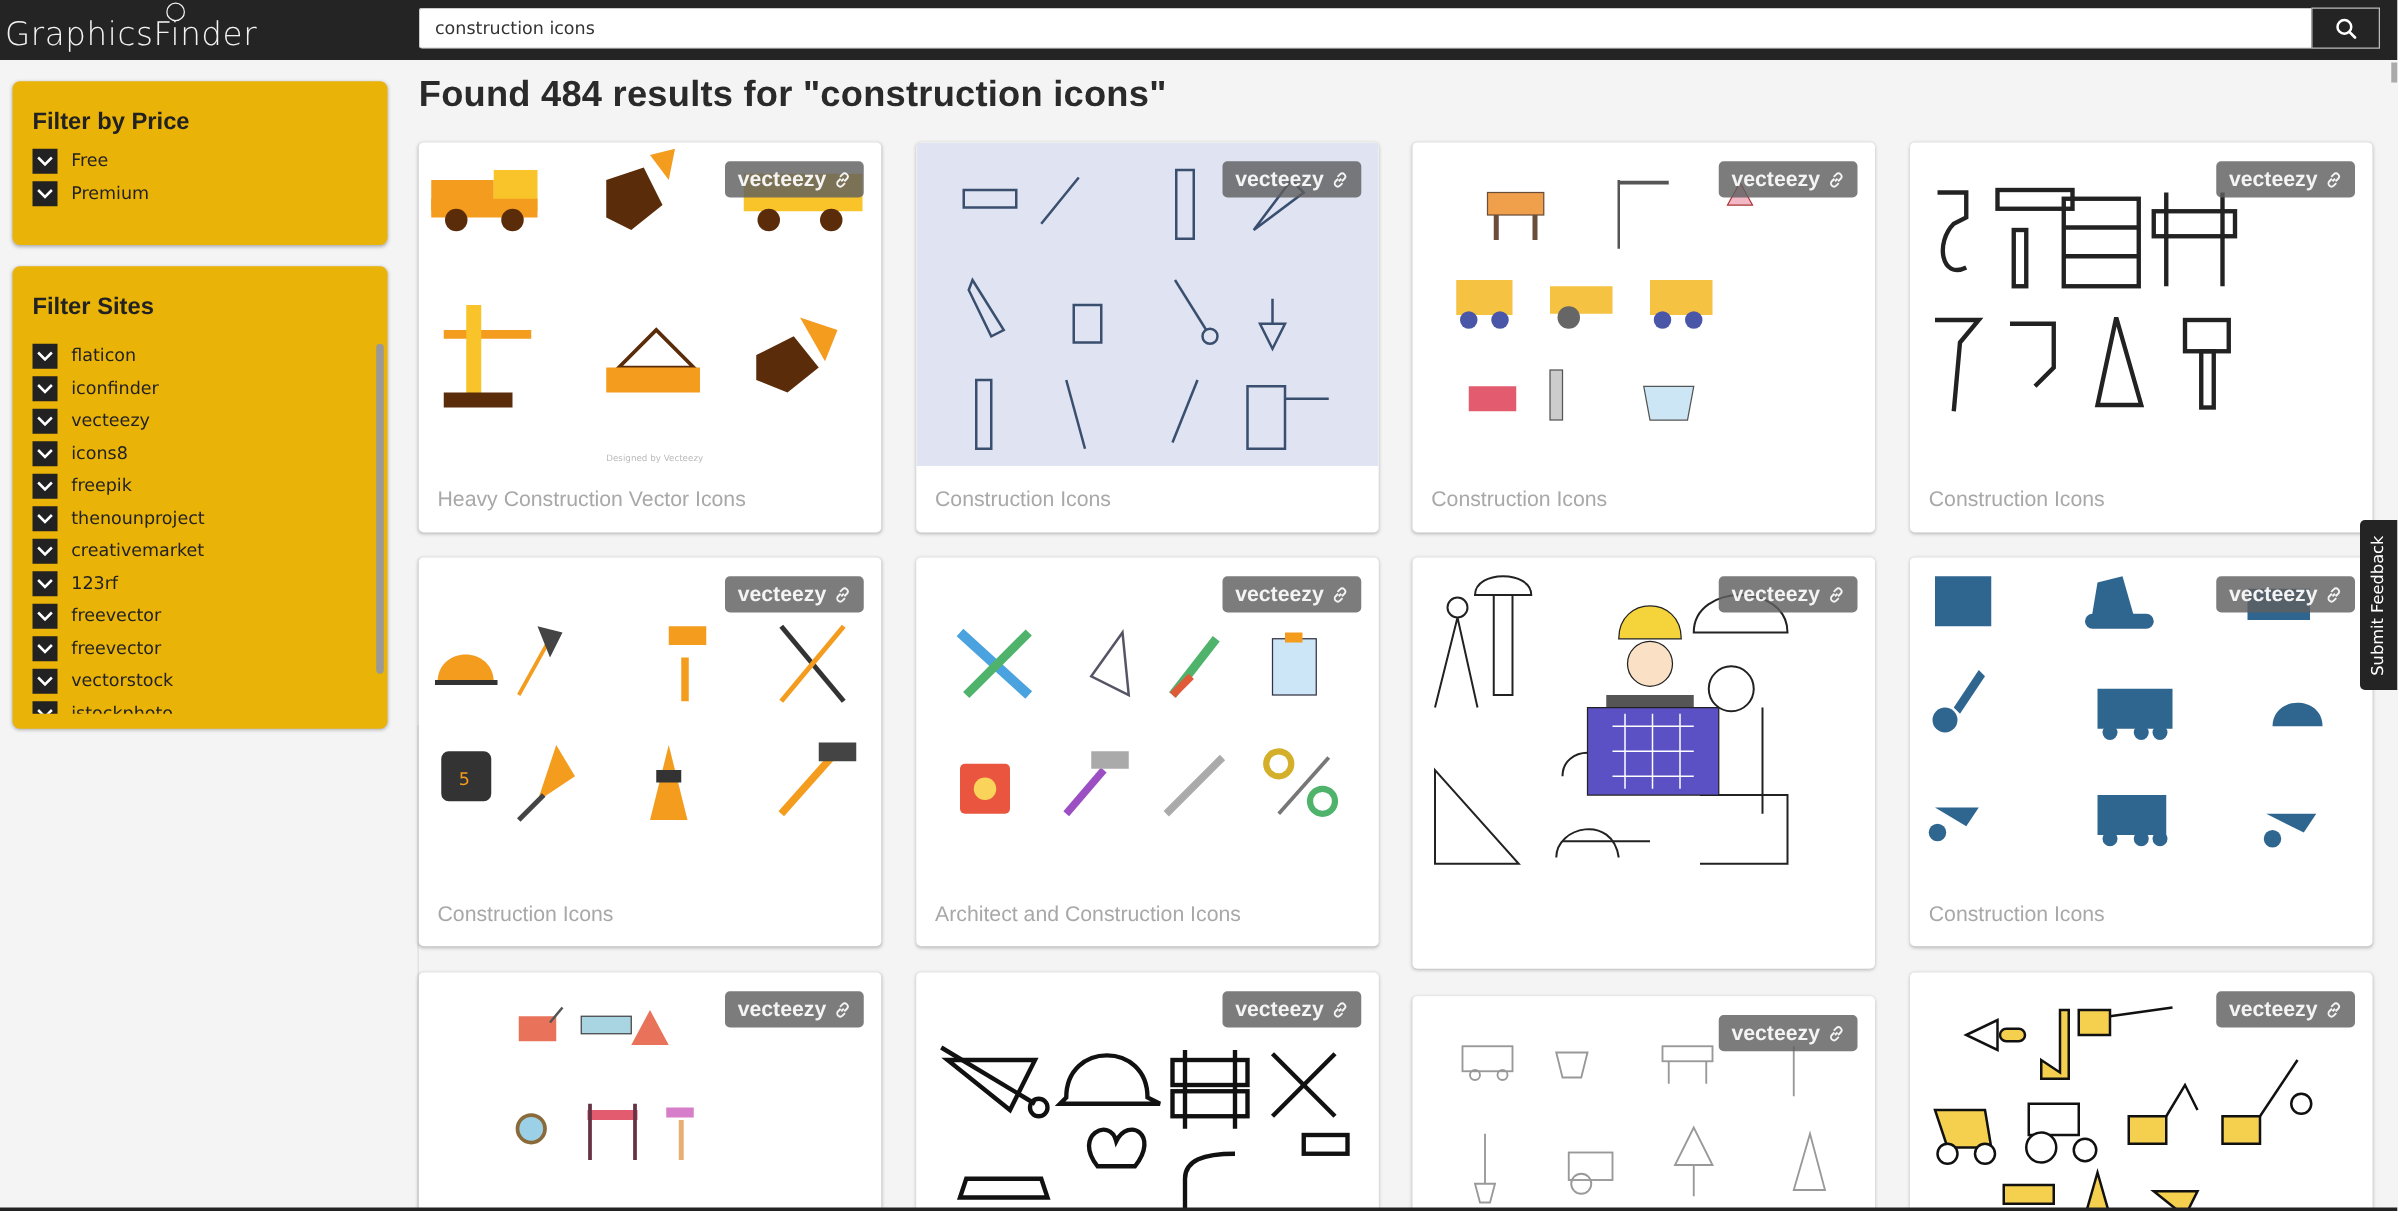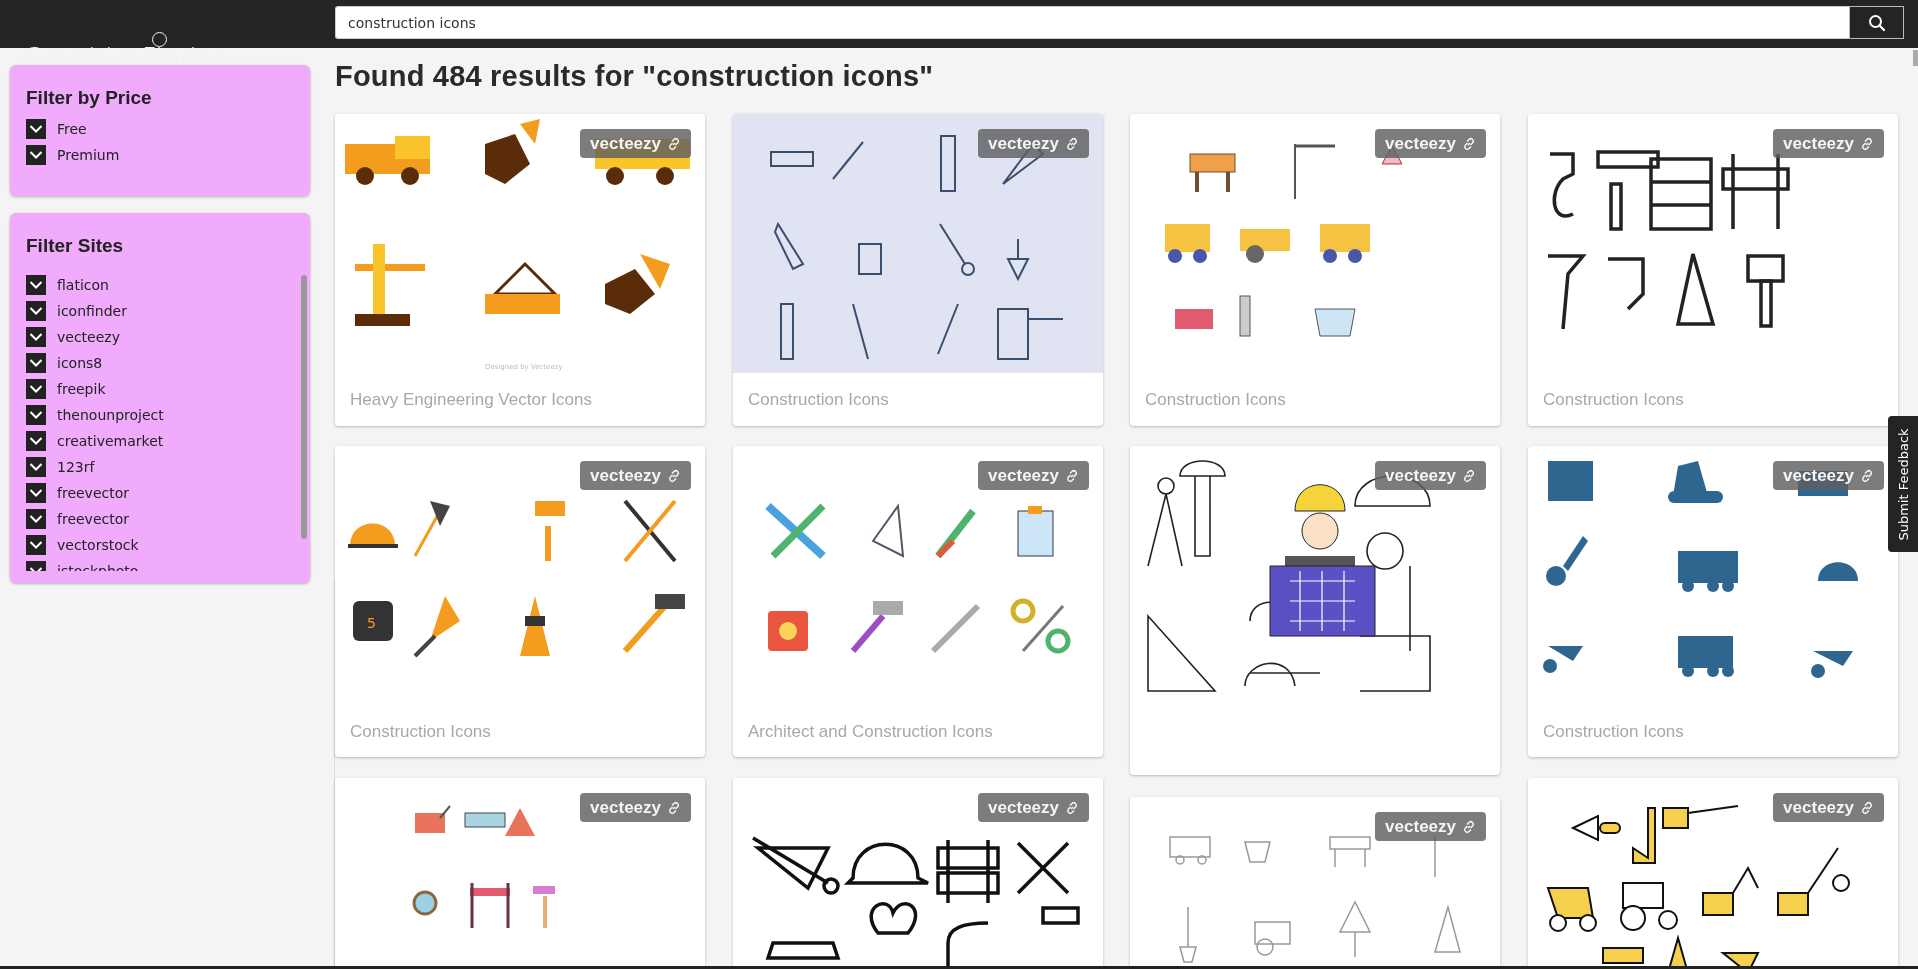--- a/index.html
+++ b/index.html
@@ -1,27 +1,27 @@
 <!DOCTYPE html>
 <html><head>
 <meta charset="utf-8">
 <style>
   * { box-sizing: border-box; margin: 0; padding: 0; }
   html, body { width: 1918px; height: 969px; overflow: hidden; }
   body { background: #f4f4f4; font-family: "DejaVu Sans", sans-serif; color: #222; position: relative; }
 
   
   .header { position: absolute; left: 0; top: 0; width: 1918px; height: 48px; background: #242424; }
-  .logo { position: absolute; left: 23px; top: 8px; height: 34px; color: #f2f2f2; font-family: "DejaVu Sans", sans-serif; font-size: 26px; font-weight: 300; letter-spacing: 0.5px; line-height: 40px; margin-top: 30px; }
+  .logo { position: absolute; left: 4px; top: 8px; height: 34px; color: #f2f2f2; font-family: "DejaVu Sans", sans-serif; font-size: 26px; font-weight: 300; letter-spacing: 0.5px; line-height: 40px; }
   .logo .ring { position: absolute; left: 129px; top: -6px; width: 15px; height: 15px; border: 1.6px solid #f2f2f2; border-radius: 50%; }
   .search-input { position: absolute; left: 335px; top: 6px; width: 1515px; height: 33px; border: 1px solid #ccc; border-right: none; border-radius: 3px 0 0 3px; background: #fff; padding: 0 12px; font-family: "DejaVu Sans", sans-serif; font-size: 14px; color: #333; outline: none; }
   .search-button { position: absolute; left: 1849px; top: 6px; width: 55px; height: 33px; background: #242424; border: 1px solid #bbb; display: flex; align-items: center; justify-content: center; cursor: pointer; }
 
   
-  .side-panel { position: absolute; left: 10px; background: #f0abfc; border-radius: 6px; box-shadow: 0 1px 3px rgba(0,0,0,0.28); }
+  .side-panel { position: absolute; left: 10px; background: #eab308; border-radius: 6px; box-shadow: 0 1px 3px rgba(0,0,0,0.28); }
   .price-panel { top: 65px; width: 300px; height: 131px; }
   .sites-panel { top: 213px; width: 300px; height: 370px; }
   .panel-title { position: absolute; left: 16px; font-family: "Liberation Sans", sans-serif; font-weight: bold; font-size: 19px; color: #222; }
   .check-row { position: absolute; left: 16px; height: 20px; display: flex; align-items: center; }
   .check-box { width: 20px; height: 20px; background: #222; display: flex; align-items: center; justify-content: center; }
   .check-label { margin-left: 11px; font-size: 14px; color: #222; }
   .sites-scroll { position: absolute; left: 0; top: 56px; width: 320px; height: 302px; overflow: hidden; }
   .sites-scrollbar { position: absolute; left: 291px; top: 62px; width: 6px; height: 264px; background: #999; border-radius: 3px; }
 
   .content-divider { position: absolute; left: 334px; top: 580px; width: 1px; height: 389px; background: #ddd; }
@@ -209,21 +209,21 @@
         <path d="M305 140 L335 150 L325 175Z" fill="#f39c1e"></path>
       <text x="150" y="255" font-size="7" fill="#bbb" font-family="DejaVu Sans, sans-serif">Designed by Vecteezy</text>
     </svg>
   </div>
   <div class="badge">
       <span>vecteezy</span>
       <svg width="14" height="14" viewBox="0 0 14 14">
         <path d="M6 8 L8 6 M5 4.5 L7 2.5 a2.4 2.4 0 0 1 3.5 3.5 L8.5 8 M9 9.5 L7 11.5 a2.4 2.4 0 0 1 -3.5 -3.5 L5.5 6" fill="none" stroke="#f4f4f4" stroke-width="1.5"></path>
       </svg>
     </div>
-  <div class="card-title" style="top:276px">Heavy Engineering Vector Icons</div>
+  <div class="card-title" style="top:276px">Heavy Construction Vector Icons</div>
 </div>
 
 <div class="card" style="left:733px;top:114px;width:370px;height:312px">
   <div class="card-image">
     <svg width="370" height="259" viewBox="0 0 370 259">
       <rect width="370" height="259" fill="#dfe3f2"></rect>
       <g fill="none" stroke="#3a4e6e" stroke-width="2">
         <rect x="38" y="38" width="42" height="14"></rect>
           <line x1="100" y1="65" x2="130" y2="28"></line>
           <rect x="208" y="22" width="14" height="55"></rect>

